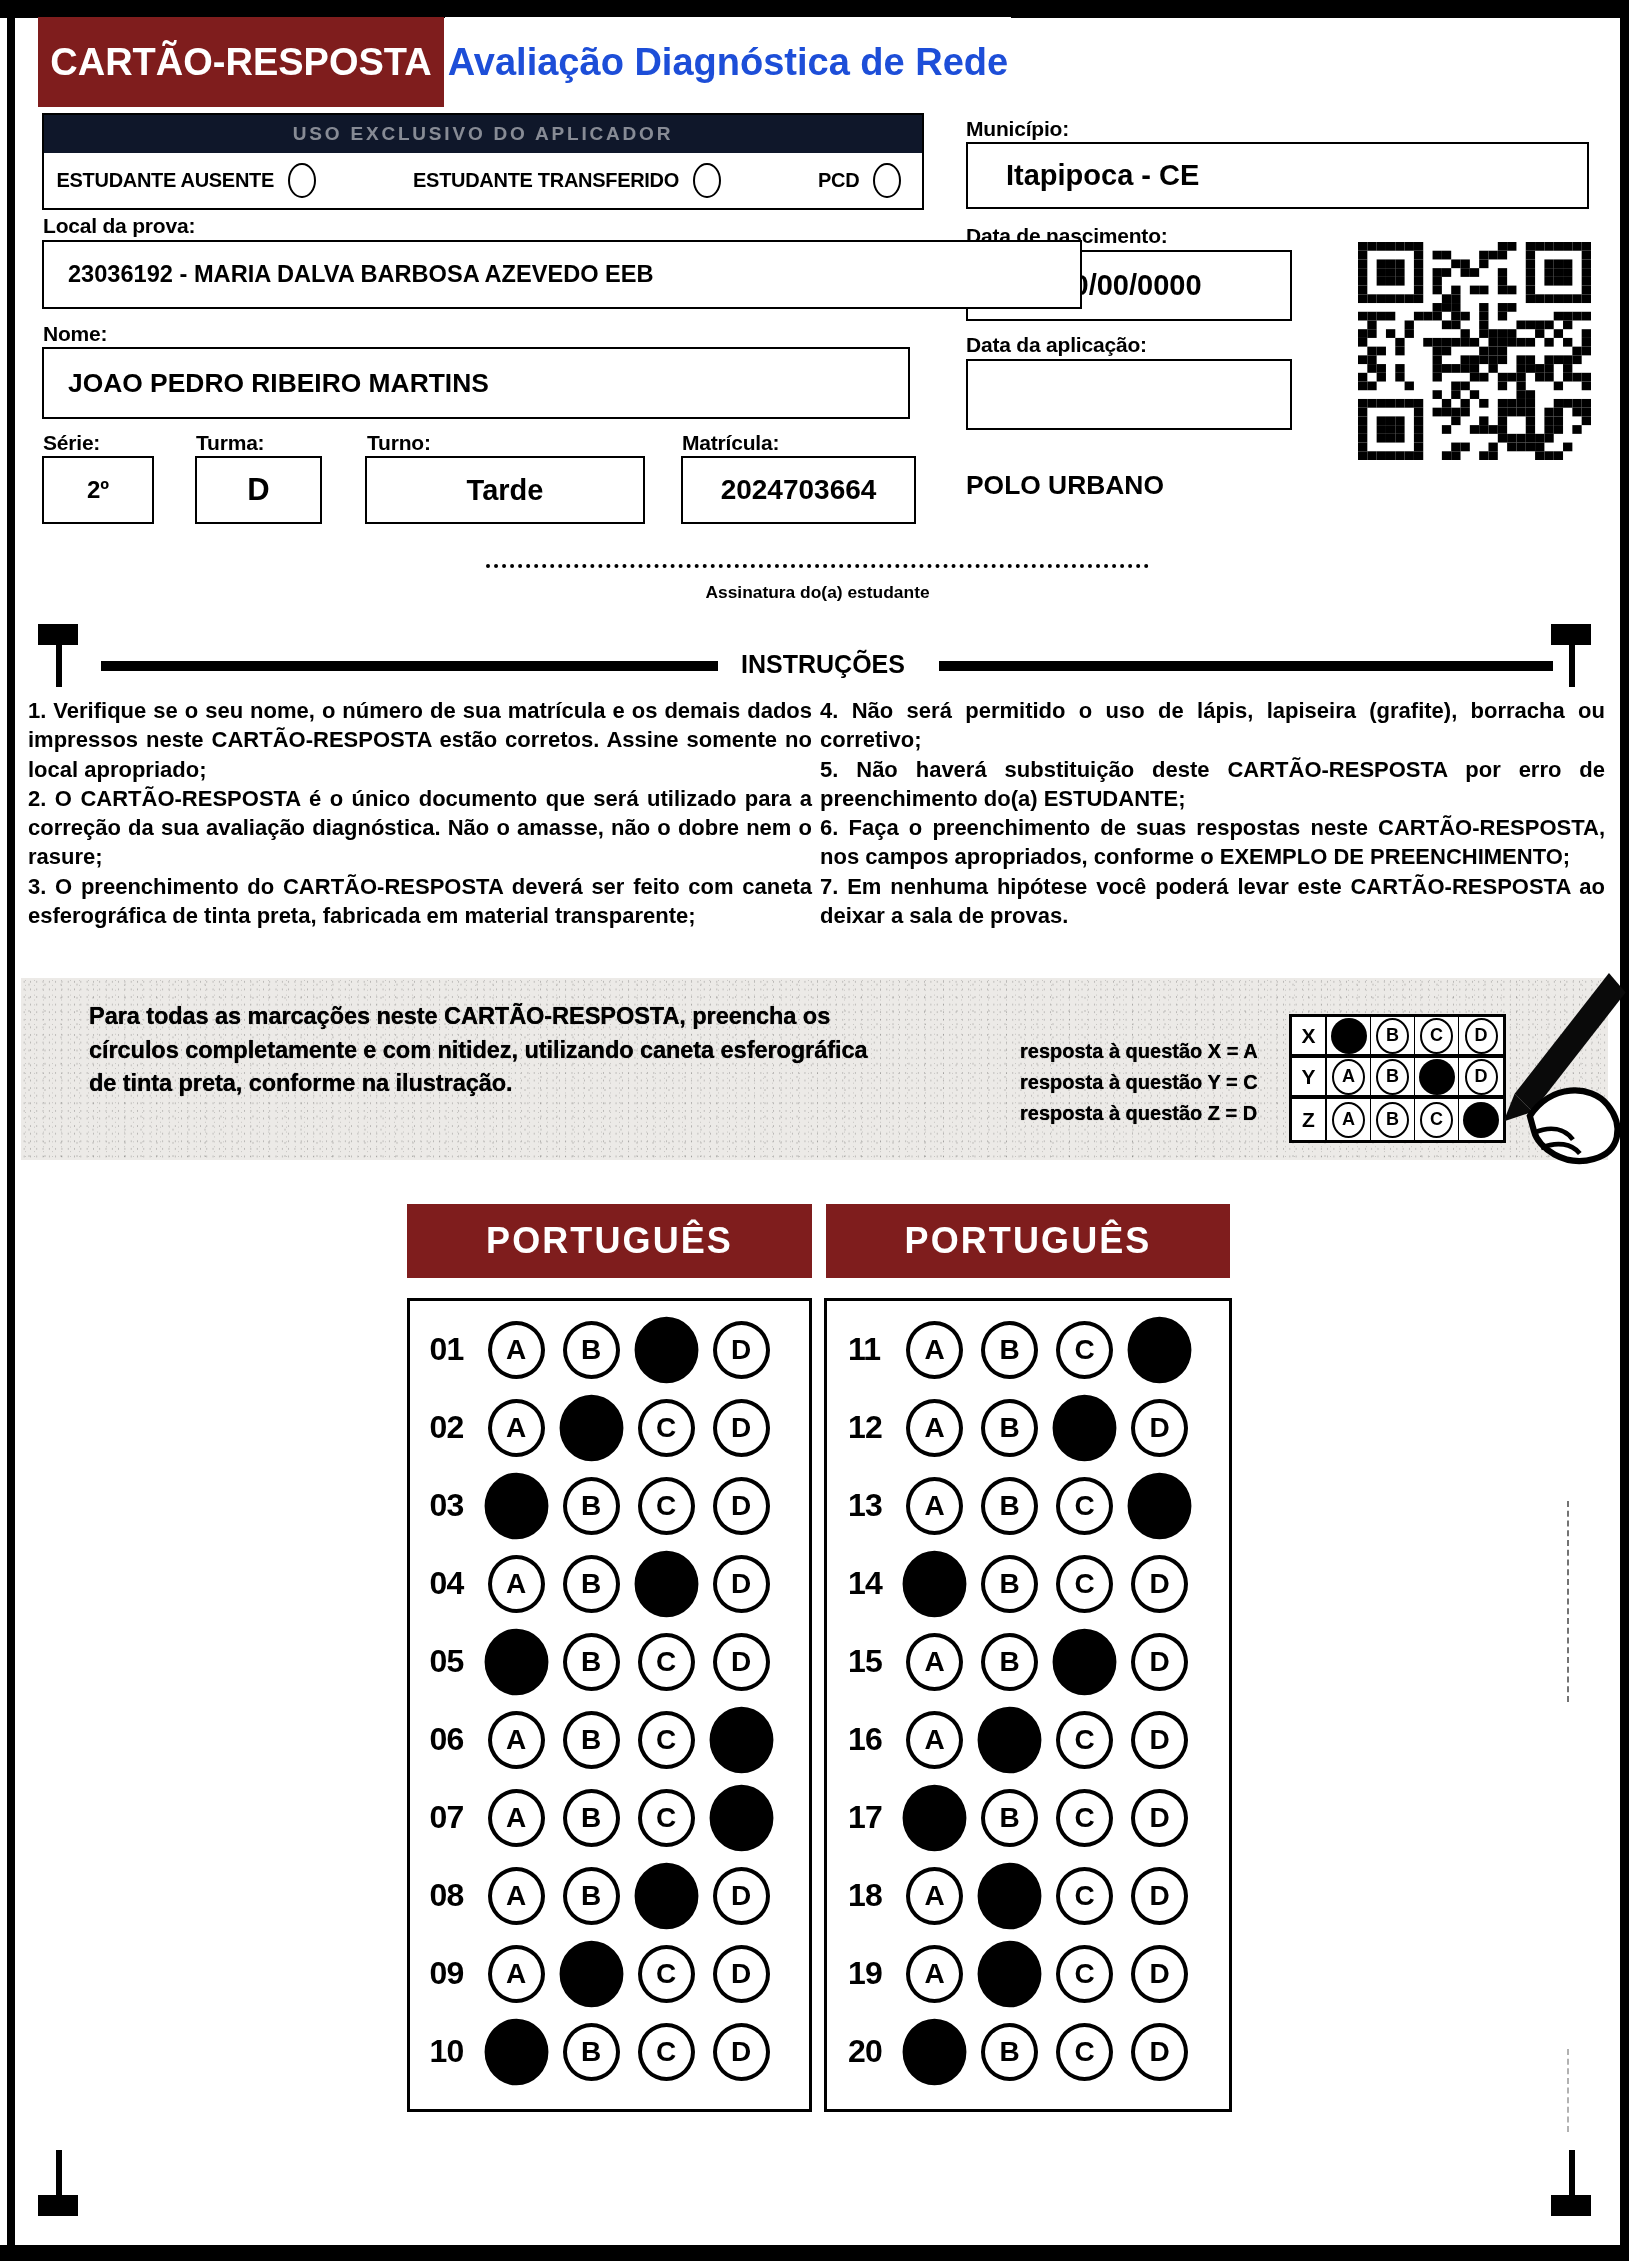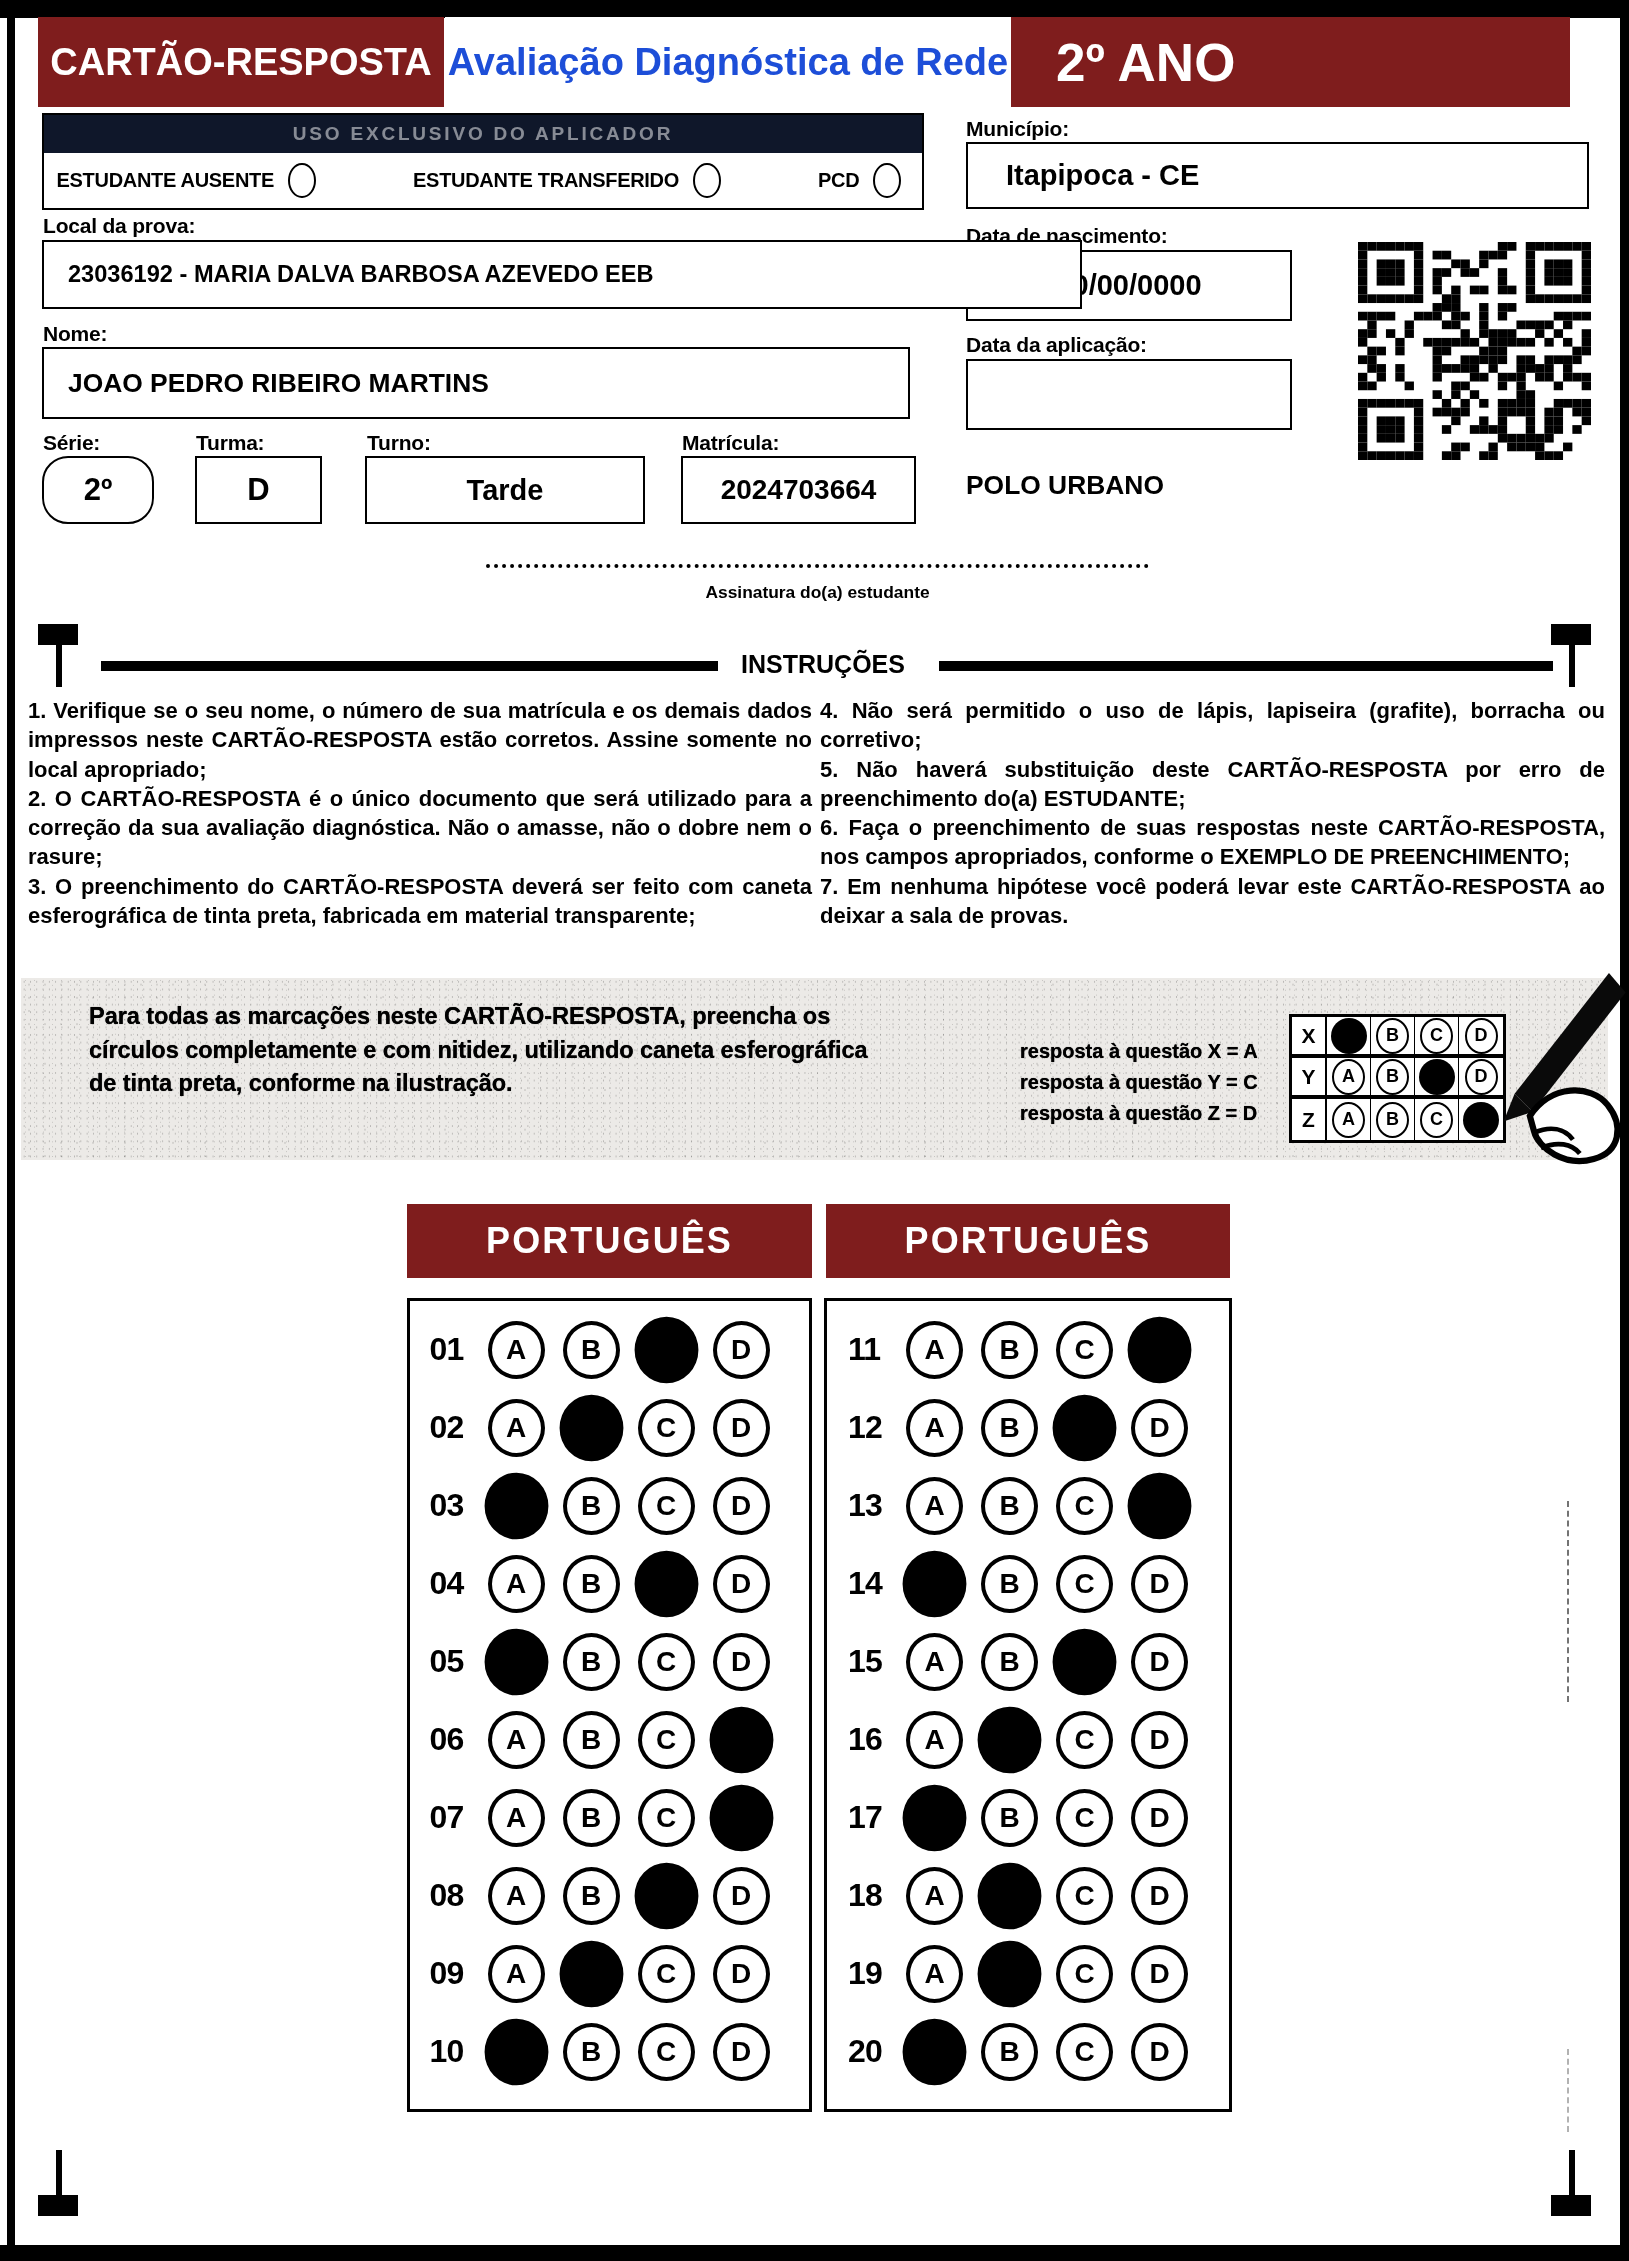--- a/index.html
+++ b/index.html
@@ -57,23 +57,20 @@
   <div class="abs bar" style="left:0;top:0;width:1629px;height:18px;"></div>
   <div class="abs bar" style="left:7px;top:5.6px;width:7.6px;height:2256px;"></div>
   <div class="abs bar" style="left:1620px;top:0;width:9px;height:2261px;"></div>
   <div class="abs bar" style="left:0;top:2245px;width:1629px;height:16px;"></div>
 
   <div class="abs blackbox" style="left:38px;top:17.4px;width:406px;height:90px;font-size:38px;">
     <span>CARTÃO-RESPOSTA</span>
   </div>
   <div class="abs whitebox" style="left:445px;top:17.4px;width:566px;height:90px;font-size:38px;">
     <span>Avaliação Diagnóstica de Rede</span>
-  </div>
-  <div class="abs blackbox" style="left:1011px;top:17.4px;width:559px;height:90px;font-size:53px;justify-content:flex-start;padding-left:45px;box-sizing:border-box;">
-    <span>2º ANO</span>
   </div>
 
   <div class="abs app-box" style="left:42px;top:113px;width:878px;height:93px;">
     <div class="app-bar">
       <span>USO EXCLUSIVO DO APLICADOR</span>
     </div>
     <div class="app-row" id="app-options">
         <div class="app-opt">
           <span>ESTUDANTE AUSENTE</span>
           <span class="app-circ"></span>
@@ -419,21 +416,21 @@
   <div class="abs lbl" style="left:43px;top:214px;">Local da prova:</div>
   <div class="abs fieldbox" style="left:42px;top:240px;width:1040px;height:69px;font-size:23.6px;padding-left:24px;box-sizing:border-box;">
     <span>23036192 - MARIA DALVA BARBOSA AZEVEDO EEB</span>
   </div>
   <div class="abs lbl" style="left:43px;top:322px;">Nome:</div>
   <div class="abs fieldbox" style="left:42px;top:347px;width:868px;height:72px;font-size:26.4px;padding-left:24px;box-sizing:border-box;">
     <span>JOAO PEDRO RIBEIRO MARTINS</span>
   </div>
 
   <div class="abs lbl" style="left:43px;top:431px;">Série:</div>
-  <div class="abs fieldbox center" style="left:42px;top:456px;width:108px;height:64px;font-size:31px;border-radius:26px;">
+  <div class="abs fieldbox center" style="left:42px;top:456px;width:108px;height:64px;font-size:24px;">
     <span>2º</span>
   </div>
   <div class="abs lbl" style="left:196px;top:431px;">Turma:</div>
   <div class="abs fieldbox center" style="left:195px;top:456px;width:123px;height:64px;font-size:31px;">
     <span>D</span>
   </div>
   <div class="abs lbl" style="left:367px;top:431px;">Turno:</div>
   <div class="abs fieldbox center" style="left:365px;top:456px;width:276px;height:64px;font-size:29px;">
     <span>Tarde</span>
   </div>

